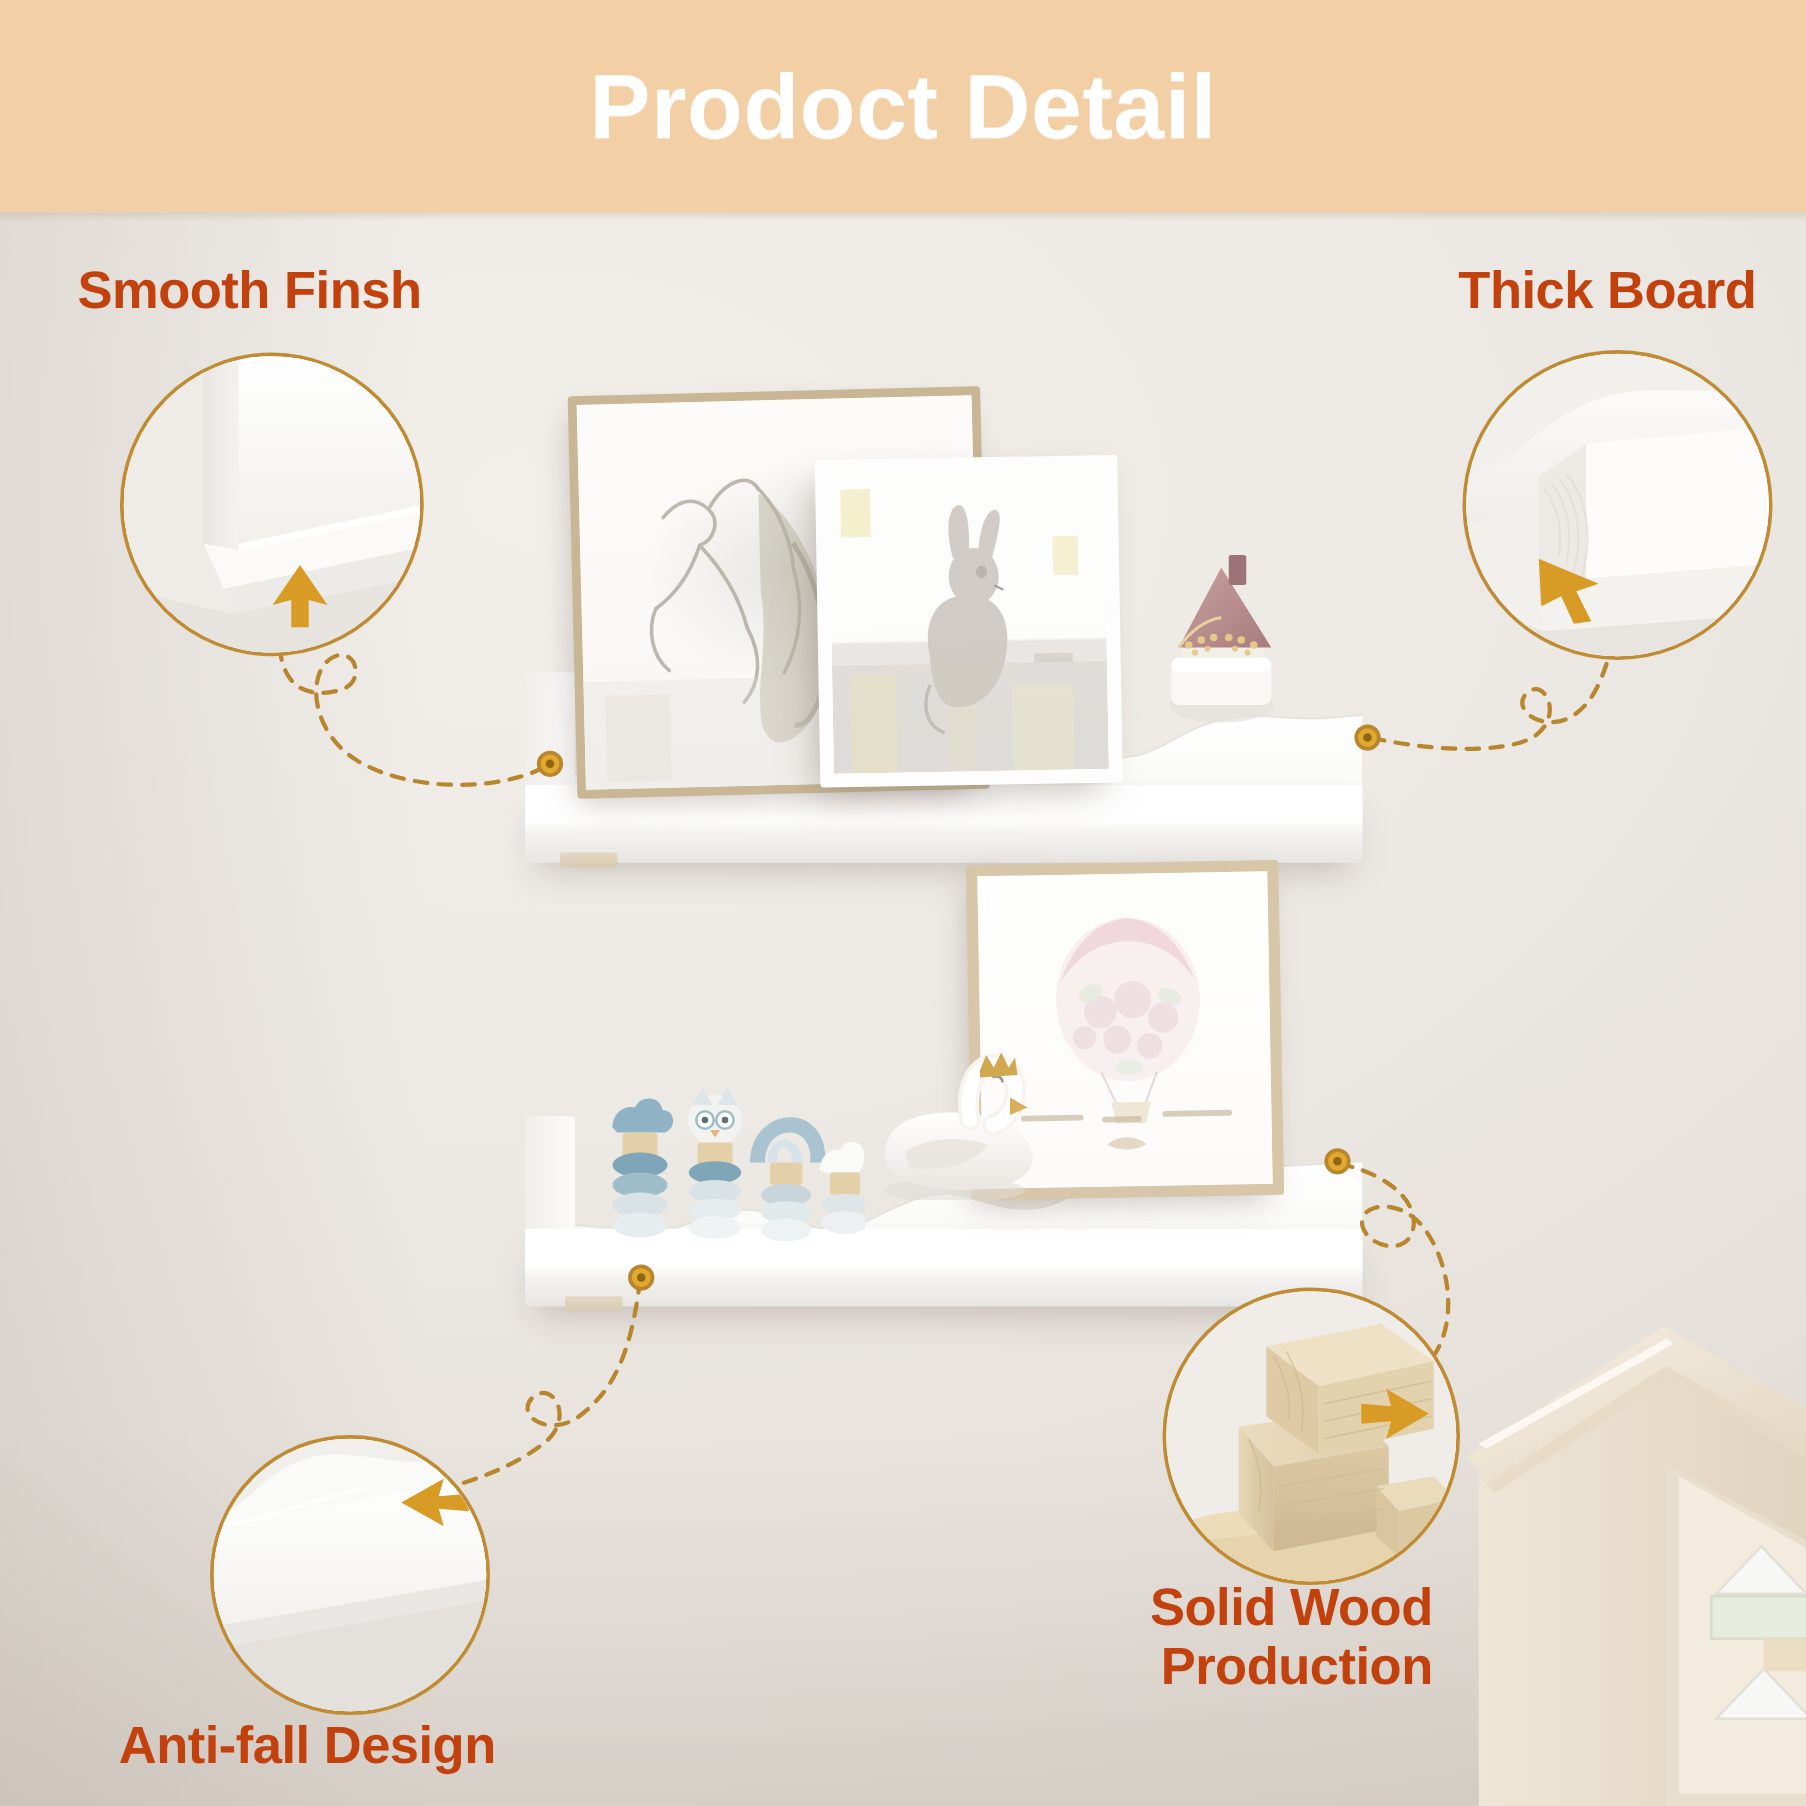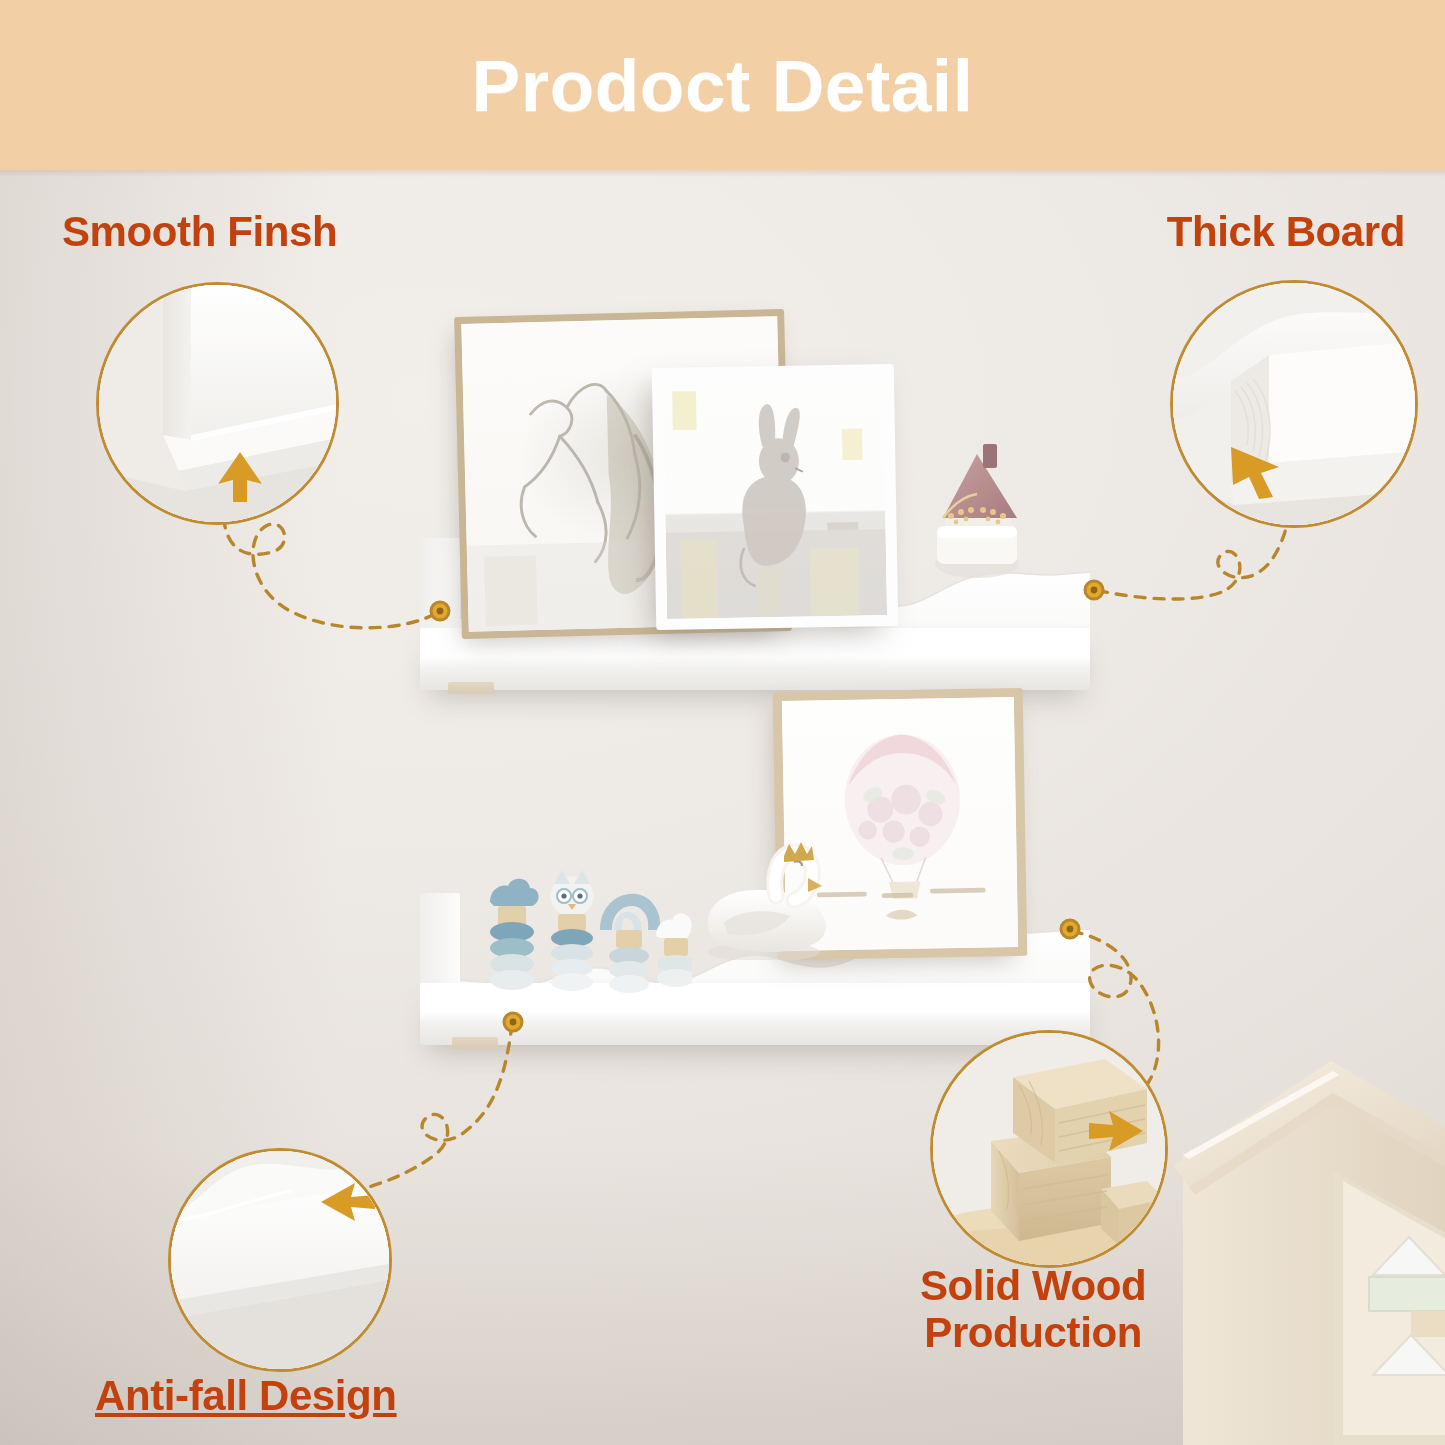--- a/index.html
+++ b/index.html
@@ -47,22 +47,22 @@
   }
 
   
   .feature-label{
     position:absolute; z-index:30;
     color:#c2410c; font-size:42px; font-weight:bold; line-height:1.12;
     letter-spacing:-.4px; white-space:pre-line;
   }
   .lbl-smooth { left:62px;  top:208px; }
   .lbl-thick  { right:40px;  top:208px; text-align:right; }
-  .lbl-anti   { left:95px;  top:1372px;text-decoration:underline; }
-  .lbl-wood   { left:920px; top:1262px; text-align:center; }
+  .lbl-anti   { left:95px;  top:1372px; }
+  .lbl-wood   { left:920px; top:1262px; text-align:right; }
 
   
   .shelf{ position:absolute; z-index:12; }
   .shelf-body{
     position:absolute; left:0; bottom:0; width:100%; height:62px;
     background:linear-gradient(180deg,#FFFFFF 0%,#FFFFFF 46%,#F3F2F0 64%,#E8E6E3 100%);
     border-radius:2px 2px 4px 4px;
     box-shadow:0 16px 28px -10px rgba(140,128,118,.42);
   }
   

